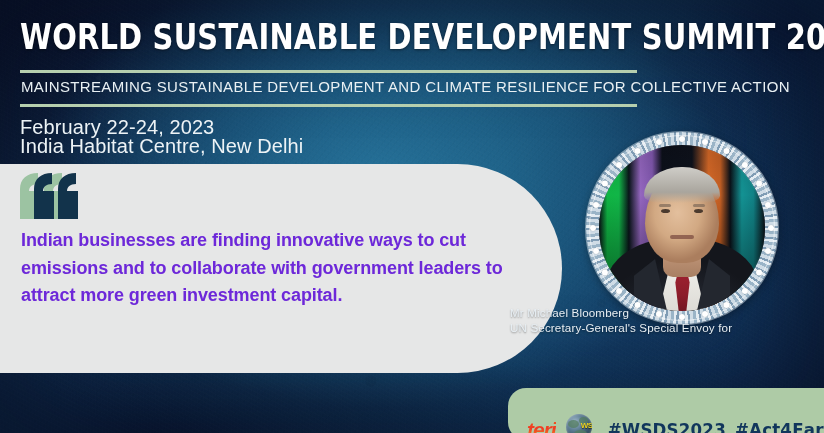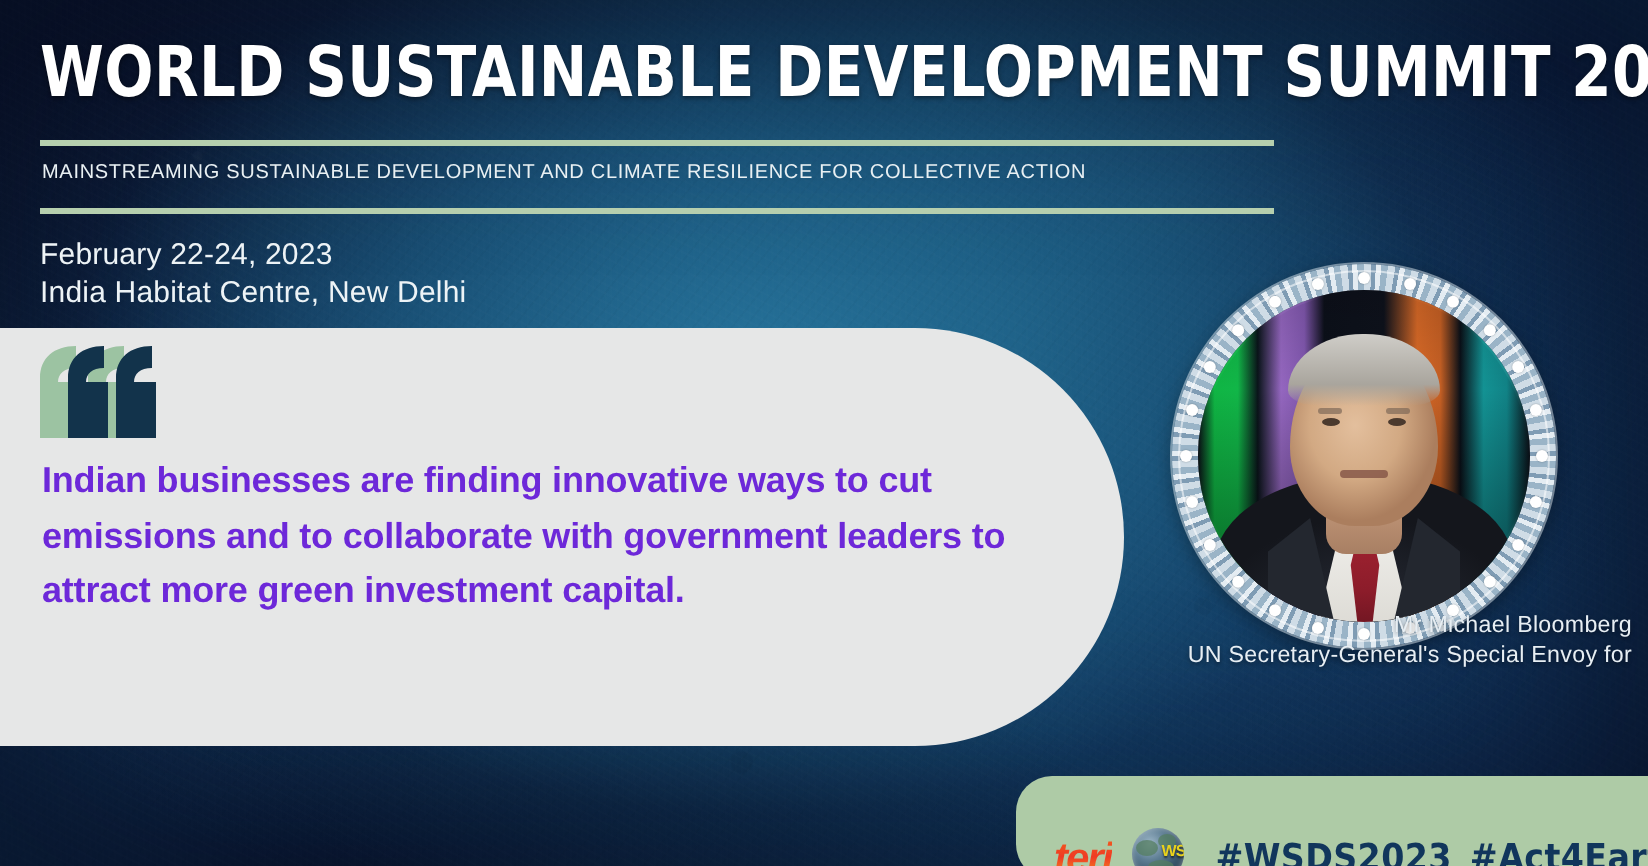--- a/index.html
+++ b/index.html
@@ -67,31 +67,31 @@
   .rule {
     height: 3px;
     width: 617px;
     background: #b6cfae;
     margin: 0;
   }
   .rule.top { margin-top: 14px; }
   .rule.bottom { margin-top: 9px; }
   .summit-subtitle {
     color: #e9f0f3;
-    font-size: 10px;
+    font-size: 15px;
     letter-spacing: 0.35px;
     line-height: 16px;
     padding: 6px 0 0 1px;
     white-space: nowrap;
     font-weight: 400;
   }
   .event-meta {
     margin-top: 11px;
     color: #edf3f6;
-    font-size: 15px;
+    font-size: 20px;
     line-height: 19px;
     letter-spacing: 0.1px;
   }
 
   
   .quote-card {
     position: absolute;
     left: 0;
     top: 164px;
     width: 562px;
@@ -277,21 +277,21 @@
     background: rgba(126,78,66,0.75);
     border-radius: 3px;
   }
 
   
   .speaker-caption {
     position: absolute;
     left: 510px;
     top: 306px;
     width: 306px;
-    text-align: right;
+    text-align: left;
     color: #e7eef3;
     font-size: 11.6px;
     line-height: 14.6px;
     letter-spacing: 0.15px;
     z-index: 7;
     text-shadow: 0 1px 2px rgba(0,0,0,0.4);
   }
 
   
   .bottom-bar {

